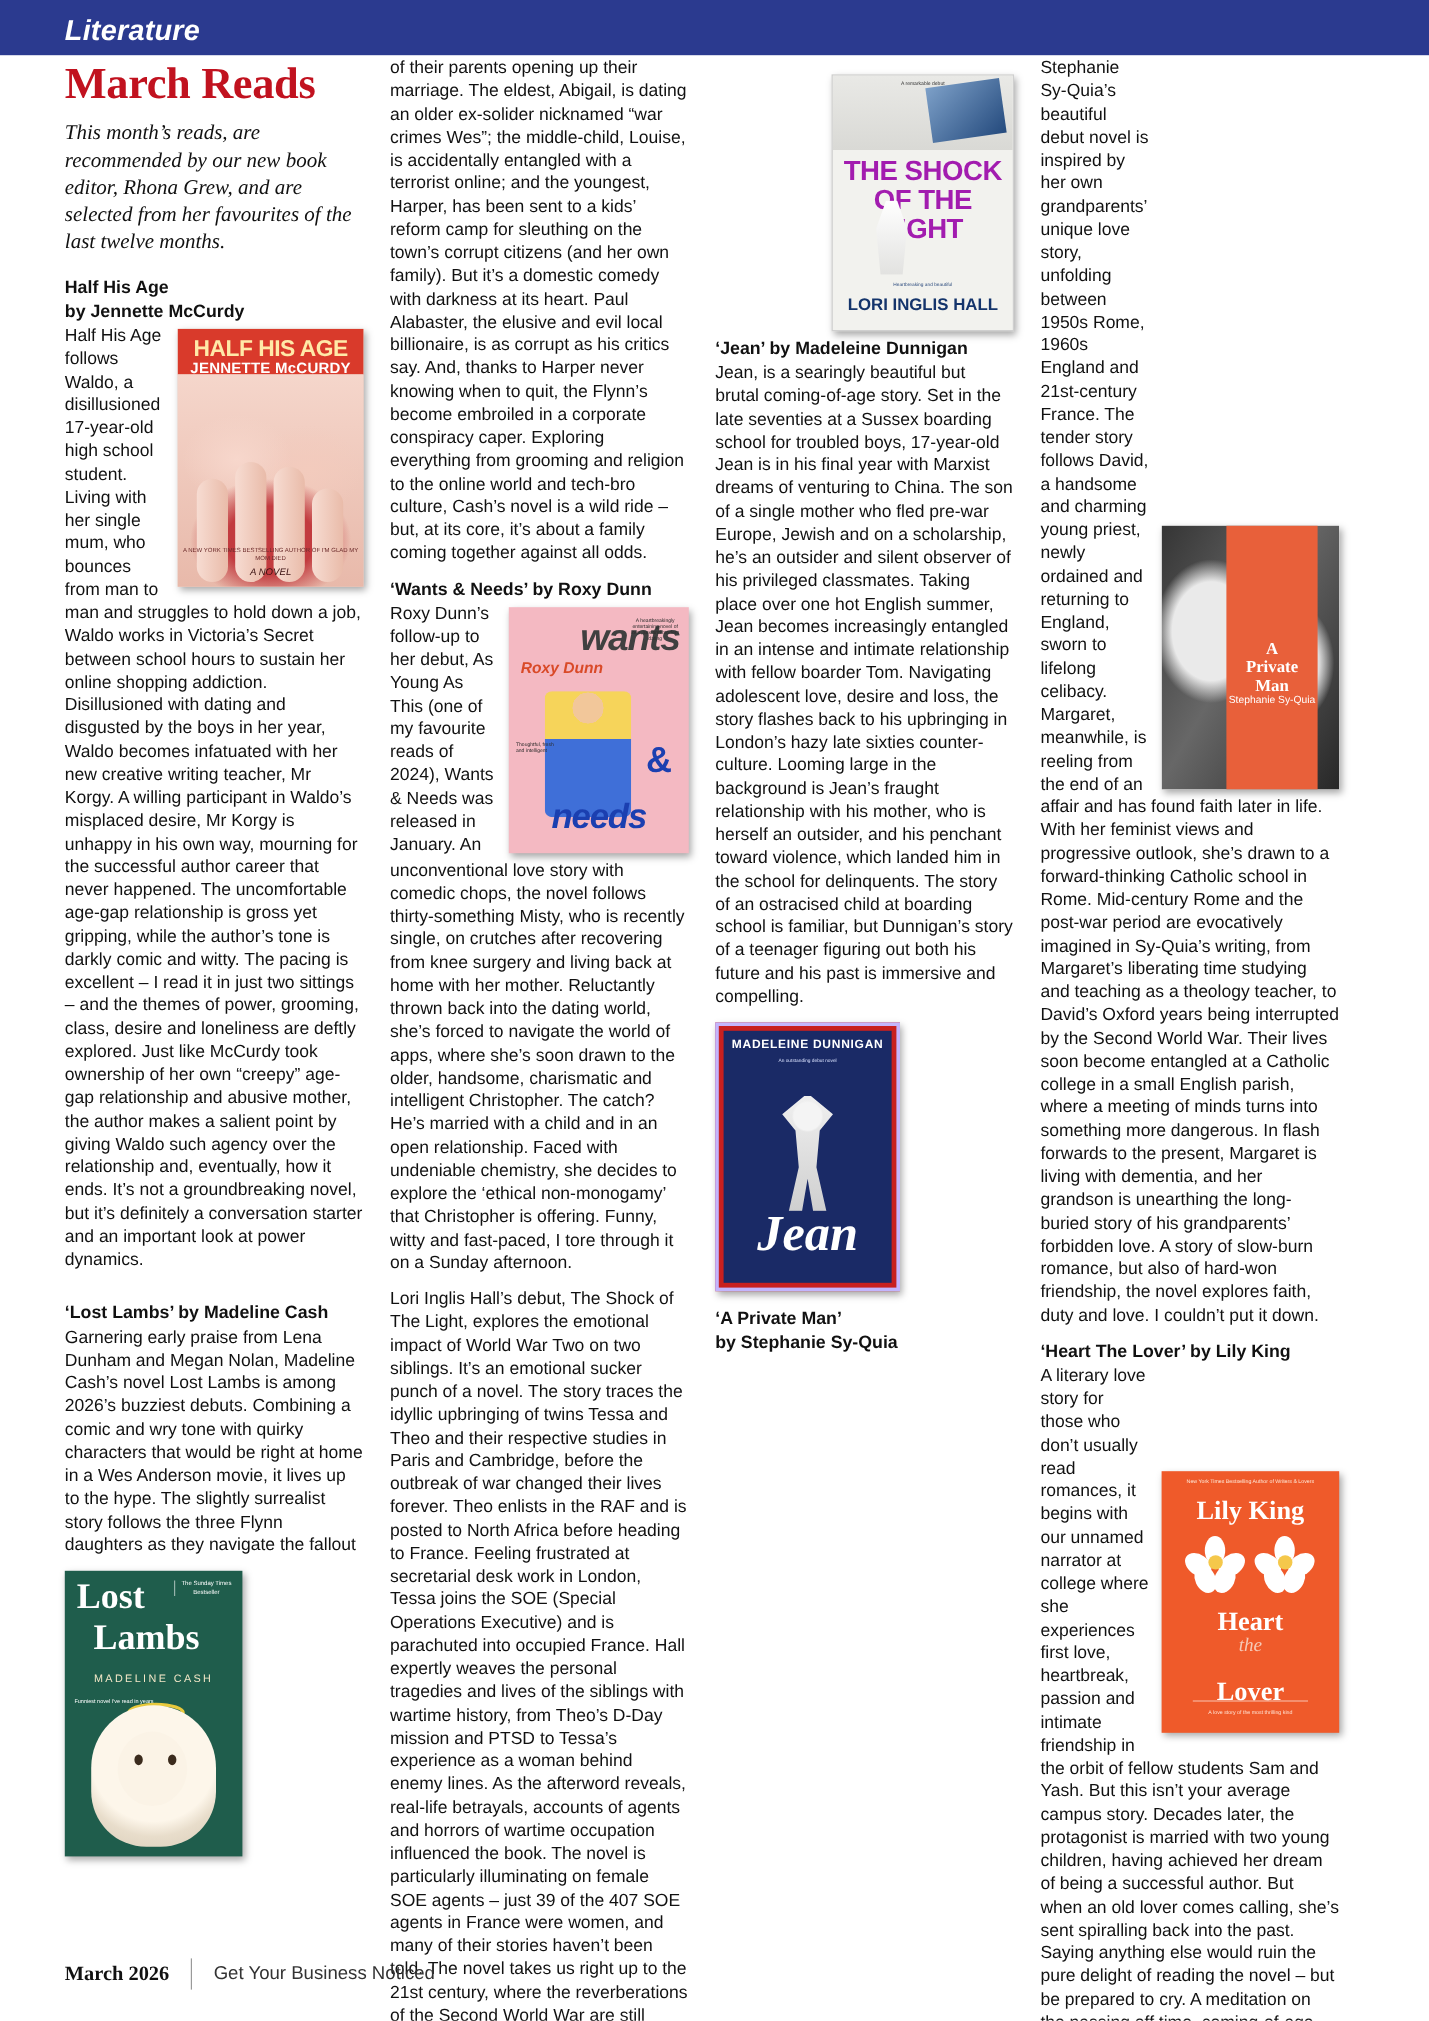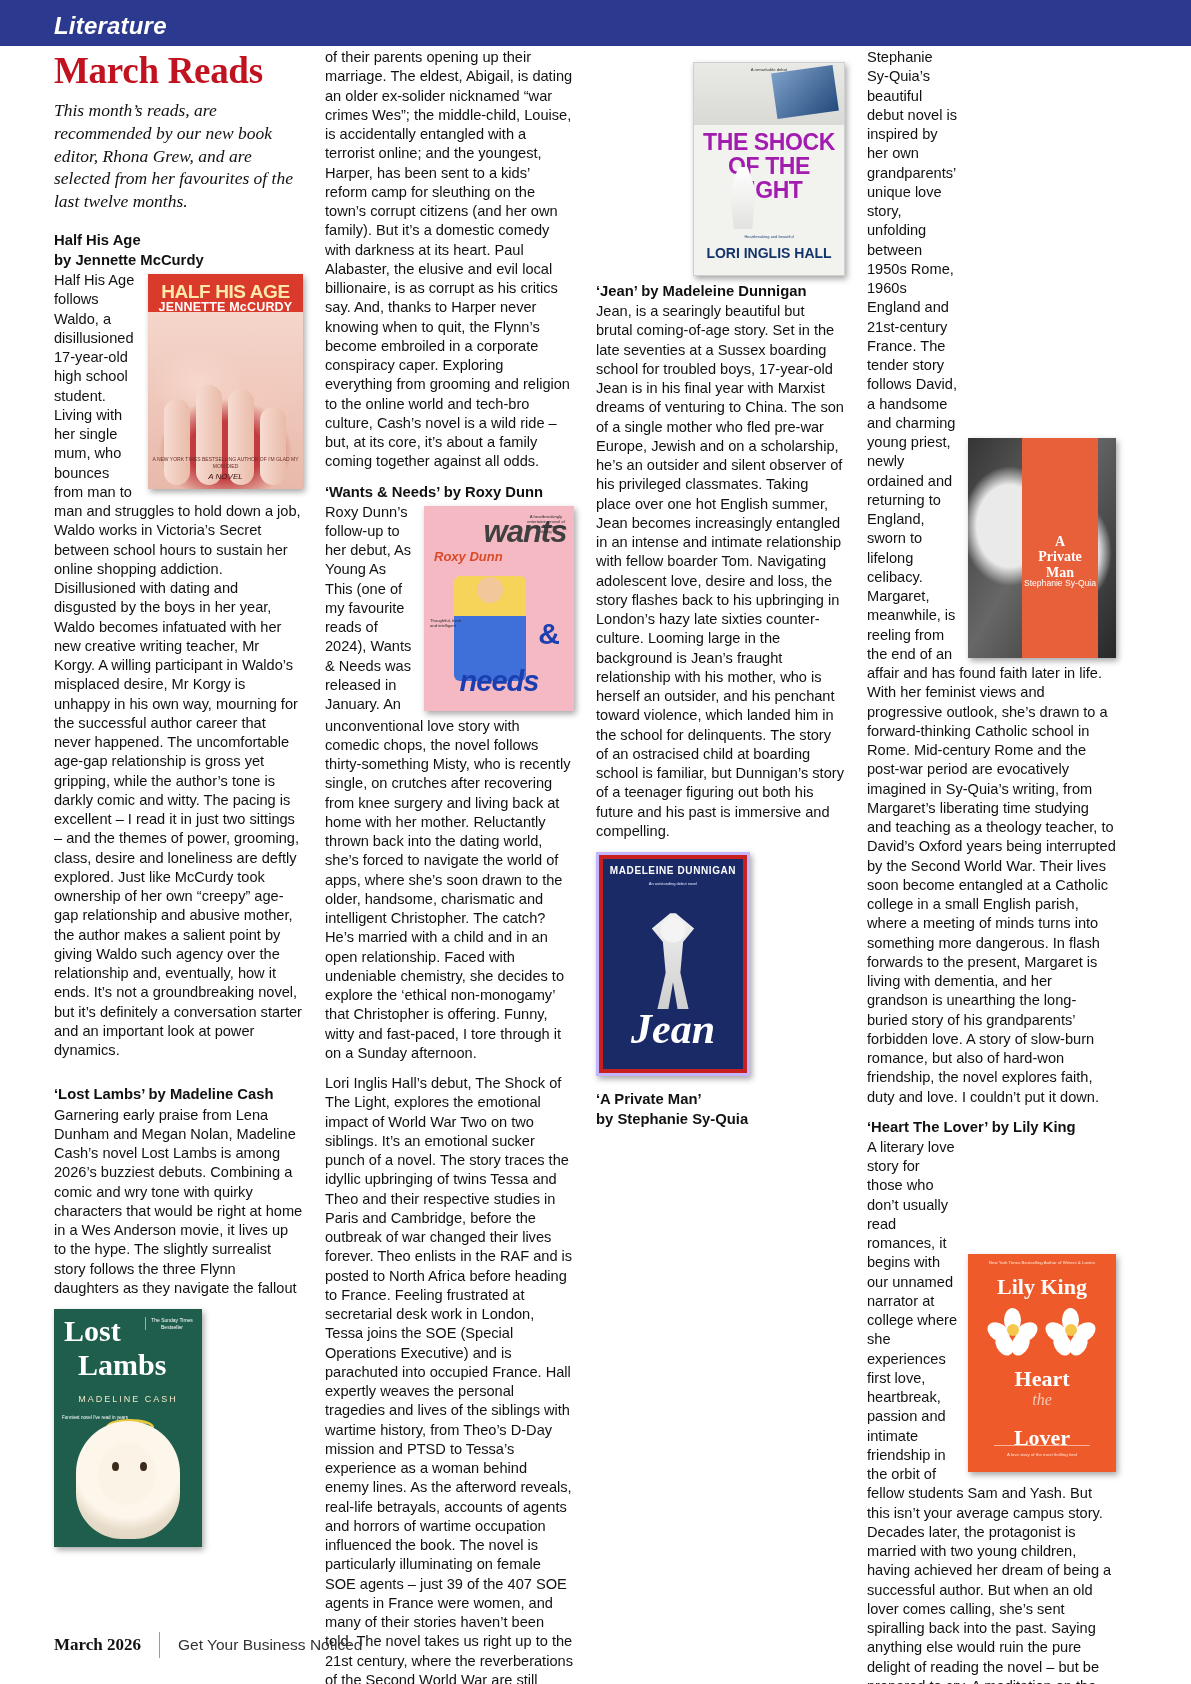--- a/index.html
+++ b/index.html
@@ -372,21 +372,21 @@
             <span>Private</span><br>
             <span>Man</span>
           </div>
           <div class="p2">Stephanie Sy-Quia</div>
         </div>
         <p>Stephanie Sy-Quia’s beautiful debut novel is inspired by her own grandparents’ unique love story, unfolding between 1950s Rome, 1960s England and 21st-century France. The tender story follows David, a handsome and charming young priest, newly ordained and returning to England, sworn to lifelong celibacy. Margaret, meanwhile, is reeling from the end of an affair and has found faith later in life. With her feminist views and progressive outlook, she’s drawn to a forward-thinking Catholic school in Rome. Mid-century Rome and the post-war period are evocatively imagined in Sy-Quia’s writing, from Margaret’s liberating time studying and teaching as a theology teacher, to David’s Oxford years being interrupted by the Second World War. Their lives soon become entangled at a Catholic college in a small English parish, where a meeting of minds turns into something more dangerous. In flash forwards to the present, Margaret is living with dementia, and her grandson is unearthing the long-buried story of his grandparents’ forbidden love. A story of slow-burn romance, but also of hard-won friendship, the novel explores faith, duty and love. I couldn’t put it down.</p>
       </div>
 
       <div class="bookhead">‘Heart The Lover’ by Lily King</div>
       <div class="clearfix">
-        <div class="cover cover-right c-heart" style="margin-top:116px;">
+        <div class="cover cover-right c-heart" style="margin-top:88px;">
           <div class="cover-txt top">New York Times Bestselling Author of Writers &amp; Lovers</div>
           <div class="cover-txt auth">Lily King</div>
           <div class="flower" style="left:20px;">
             <i style="left:16px;top:0;"></i>
             <i style="left:2px;top:12px;transform:rotate(-55deg);"></i>
             <i style="left:30px;top:12px;transform:rotate(55deg);"></i>
             <i style="left:8px;top:24px;transform:rotate(-25deg);"></i>
             <i style="left:24px;top:24px;transform:rotate(25deg);"></i>
             <div class="ctr"></div>
           </div>

